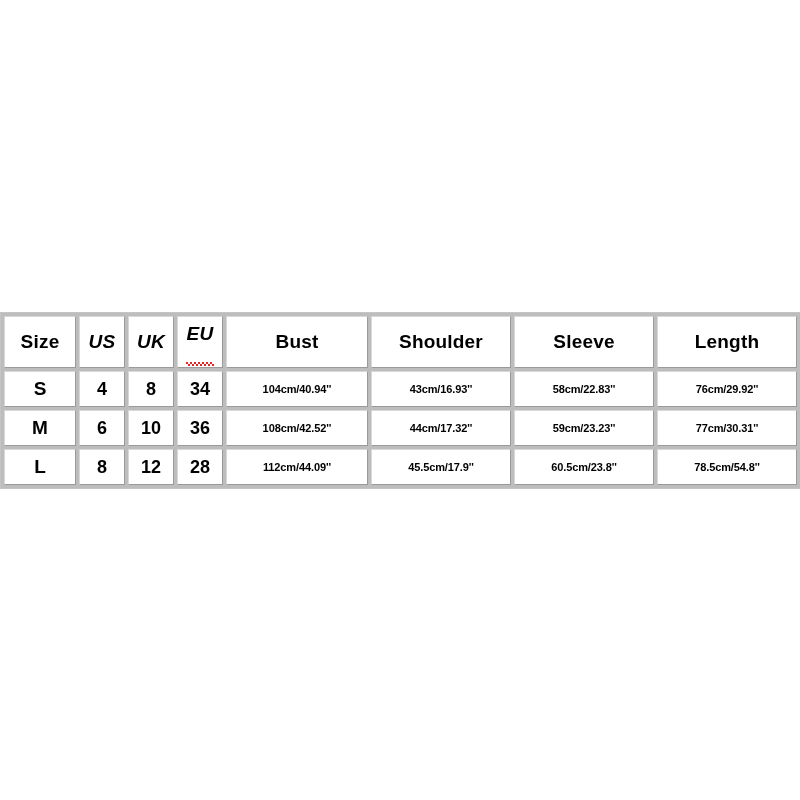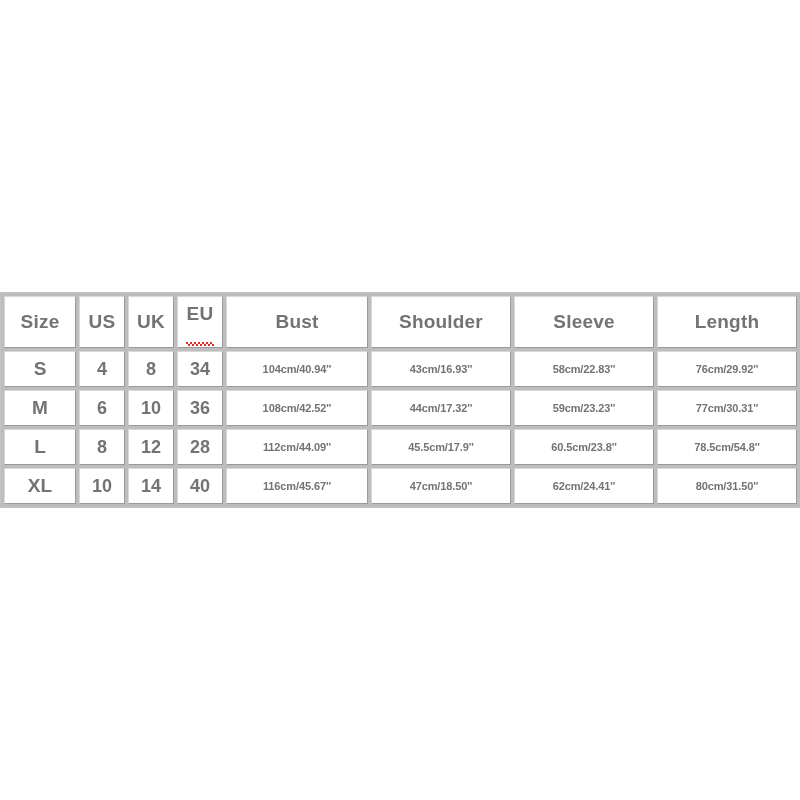--- a/index.html
+++ b/index.html
@@ -42,21 +42,21 @@
     border: 1px solid #c4c4c4;
   }
 
   table.size-chart td {
     background: #ffffff;
     border: 1px solid #9a9a9a;
     border-top-color: #d8d8d8;
     border-left-color: #d8d8d8;
     text-align: center;
     vertical-align: middle;
-    color: #737373;
+    color: #000000;
     font-weight: bold;
     font-family: "Liberation Sans", sans-serif;
     padding: 0;
     height: 34px;
     line-height: 34px;
     white-space: nowrap;
     overflow: hidden;
   }
 
   
@@ -69,20 +69,21 @@
   col.c-sleeve   { width: 140px; }
   col.c-length   { width: 140px; }
 
   
   tr.header-row td {
     font-size: 19px;
     letter-spacing: 0.2px;
   }
   tr.header-row td.narrow-head {
     font-size: 19px;
+    font-style: italic;
   }
 
   
   tr.data-row td {
     font-size: 17px;
   }
   tr.data-row td.cell-size {
     font-size: 19px;
   }
   tr.data-row td.cell-us,
@@ -172,29 +173,19 @@
           <td class="cell-size"><span>L</span></td>
           <td class="cell-us"><span>8</span></td>
           <td class="cell-uk"><span>12</span></td>
           <td class="cell-eu"><span>28</span></td>
           <td class="measure"><span>112cm/44.09''</span></td>
           <td class="measure"><span>45.5cm/17.9''</span></td>
           <td class="measure"><span>60.5cm/23.8''</span></td>
           <td class="measure"><span>78.5cm/54.8''</span></td>
         </tr>
 
-        <tr class="data-row">
-          <td class="cell-size"><span>XL</span></td>
-          <td class="cell-us"><span>10</span></td>
-          <td class="cell-uk"><span>14</span></td>
-          <td class="cell-eu"><span>40</span></td>
-          <td class="measure"><span>116cm/45.67''</span></td>
-          <td class="measure"><span>47cm/18.50''</span></td>
-          <td class="measure"><span>62cm/24.41''</span></td>
-          <td class="measure"><span>80cm/31.50''</span></td>
-        </tr>
 
 
       </tbody>
     </table>
 
   </div>
 </div>
 
 </body></html>

